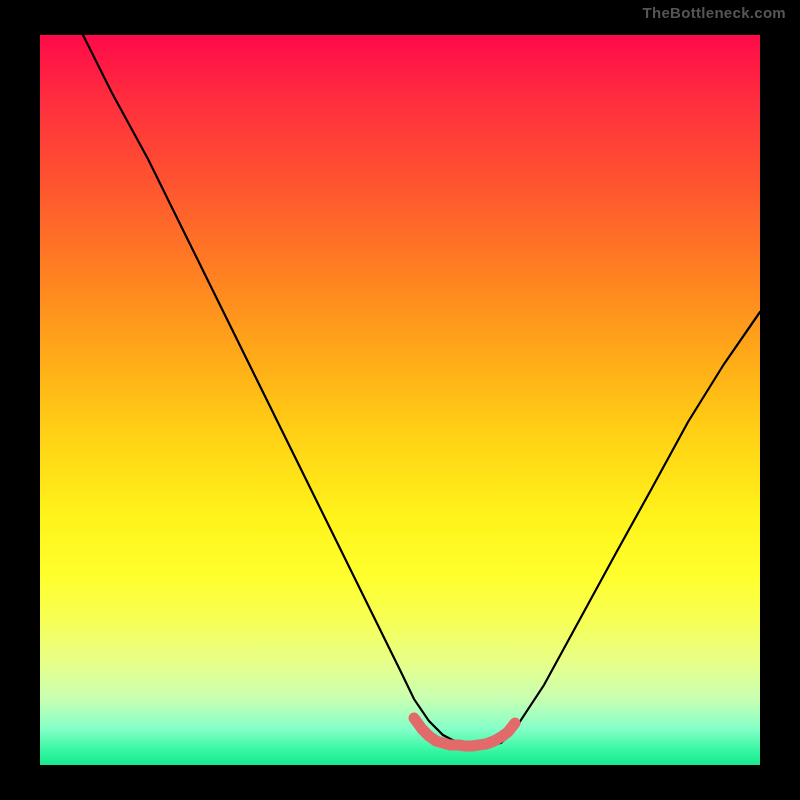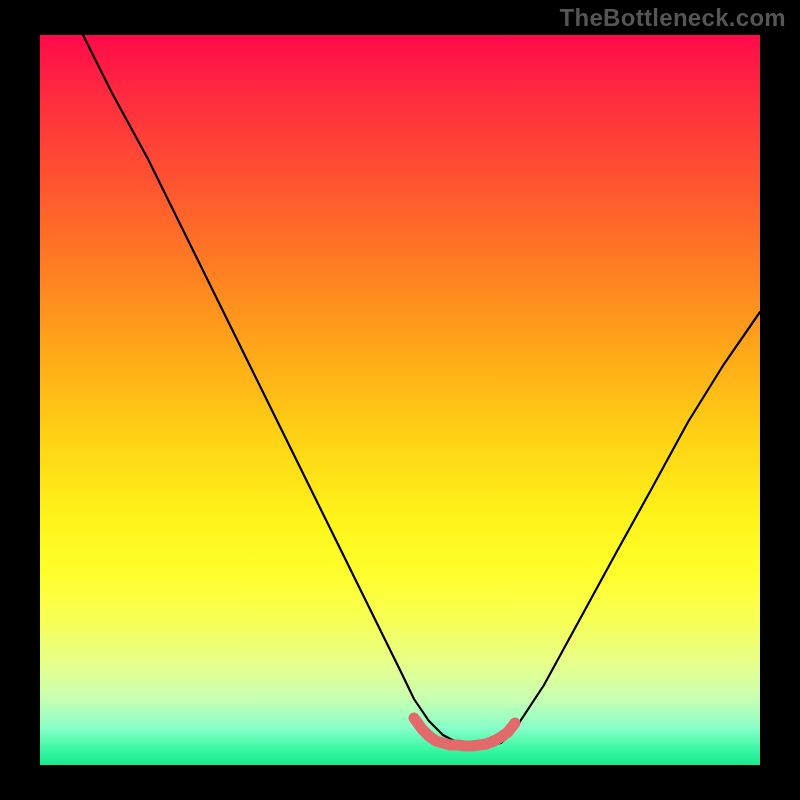--- a/index.html
+++ b/index.html
@@ -15,21 +15,21 @@
     position: relative;
     width: 800px;
     height: 800px;
     background: #000;
   }
   .watermark {
     position: absolute;
     top: 4px;
     right: 14px;
     color: #555;
-    font-size: 24px;
+    font-size: 15px;
     font-weight: 600;
     letter-spacing: 0.3px;
     z-index: 20;
     margin-left: 12px;
   }
   .plot-area {
     position: absolute;
     left: 40px;
     top: 35px;
     width: 720px;

